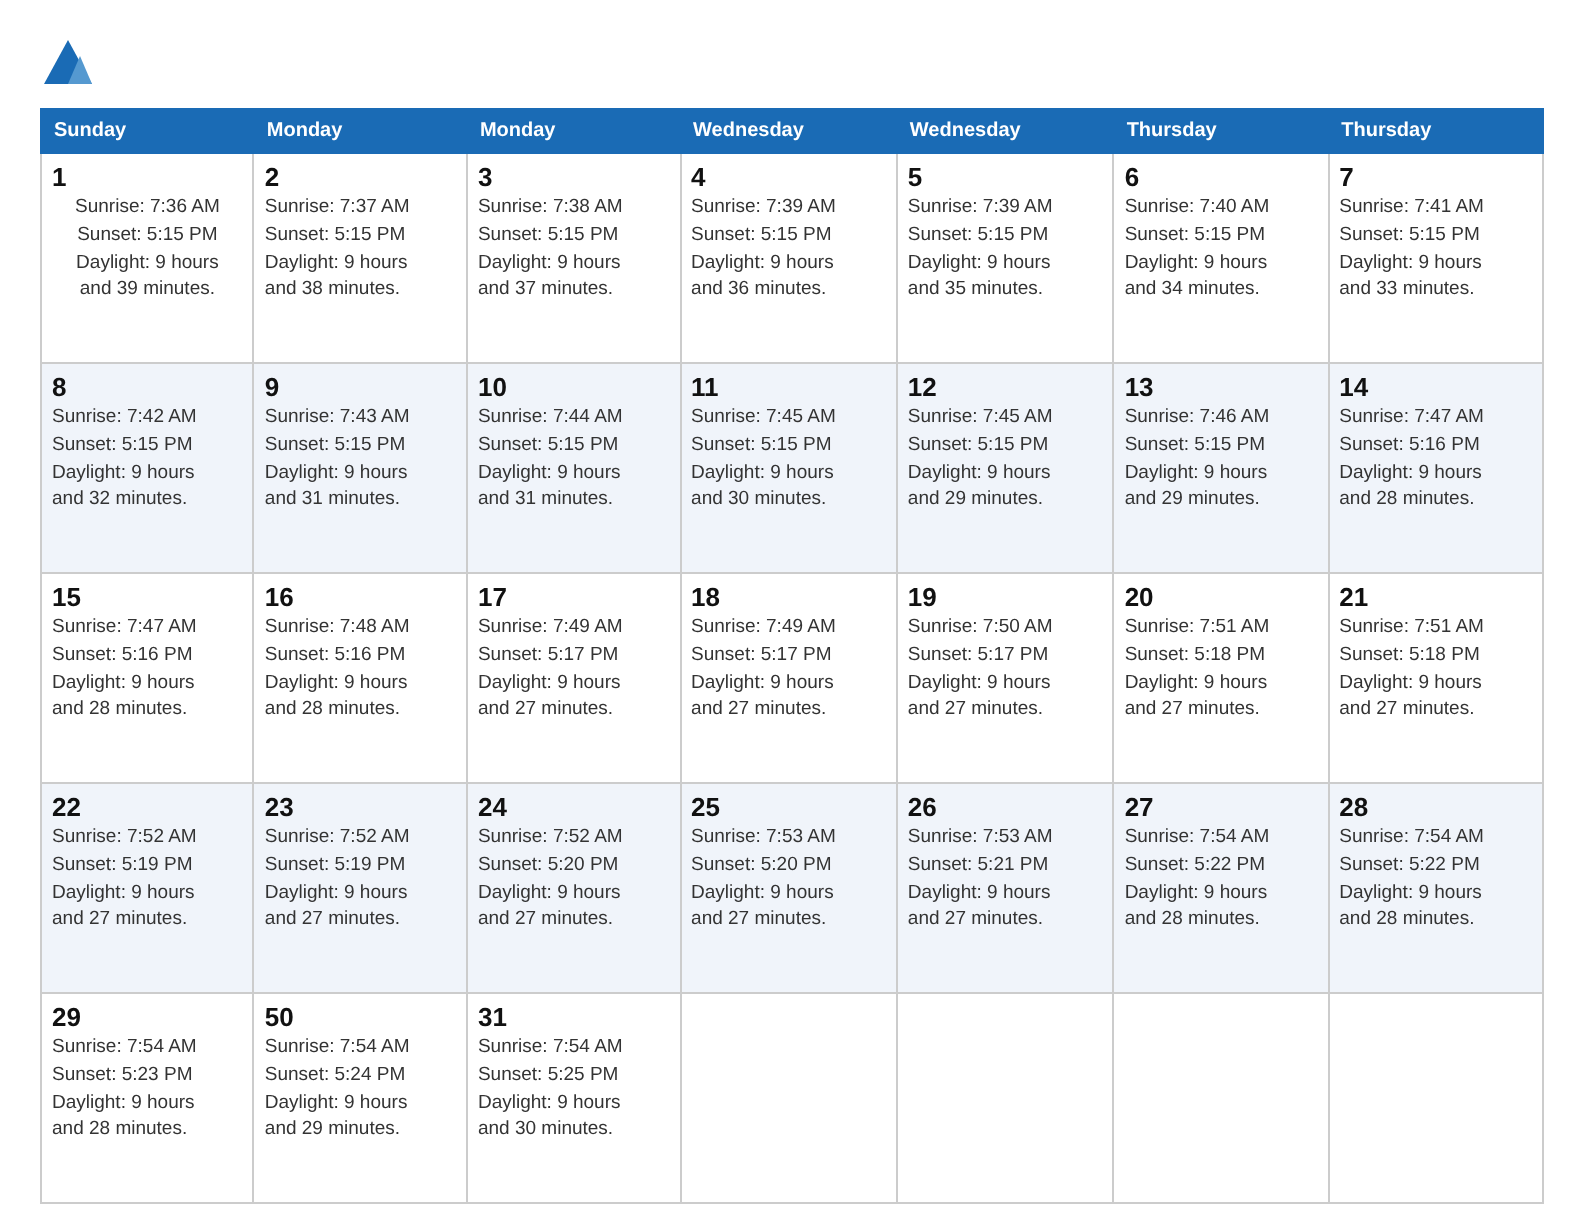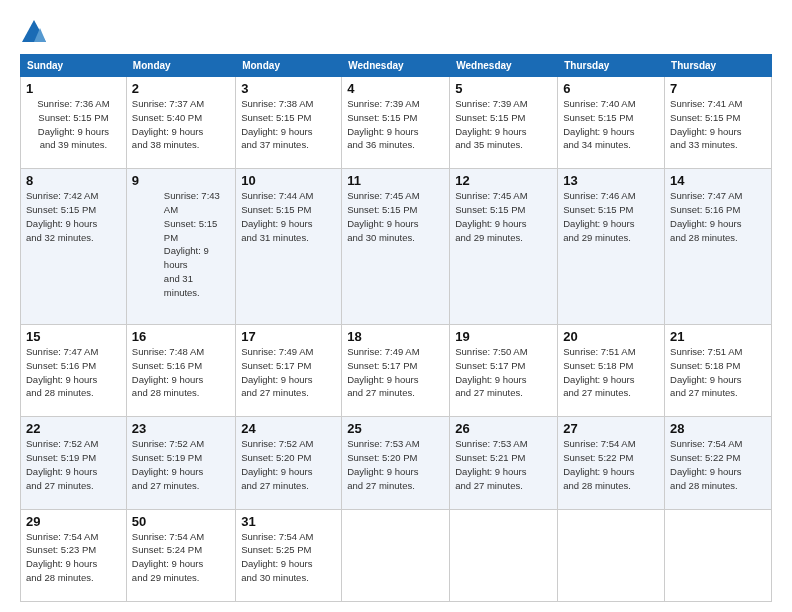--- a/index.html
+++ b/index.html
@@ -139,21 +139,21 @@
           <td>
             <span class="day-num">1</span>
             <div class="day-content" style="white-space: pre-line; text-align: center;">Sunrise: 7:36 AM
 Sunset: 5:15 PM
 Daylight: 9 hours
 and 39 minutes.</div>
           </td>
           <td>
             <span class="day-num">2</span>
             <div class="day-content" style="white-space: pre-line;">Sunrise: 7:37 AM
-Sunset: 5:40 PM
+Sunset: 5:15 PM
 Daylight: 9 hours
 and 38 minutes.</div>
           </td>
           <td>
             <span class="day-num">3</span>
             <div class="day-content" style="white-space: pre-line;">Sunrise: 7:38 AM
 Sunset: 5:15 PM
 Daylight: 9 hours
 and 37 minutes.</div>
           </td>
@@ -189,21 +189,21 @@
         <tr>
           <td>
             <span class="day-num">8</span>
             <div class="day-content" style="white-space: pre-line;">Sunrise: 7:42 AM
 Sunset: 5:15 PM
 Daylight: 9 hours
 and 32 minutes.</div>
           </td>
           <td>
             <span class="day-num">9</span>
-            <div class="day-content" style="white-space: pre-line; margin-left: 32px;">Sunrise: 7:43 AM
+            <div class="day-content" style="white-space: pre-line;">Sunrise: 7:43 AM
 Sunset: 5:15 PM
 Daylight: 9 hours
 and 31 minutes.</div>
           </td>
           <td>
             <span class="day-num">10</span>
             <div class="day-content" style="white-space: pre-line;">Sunrise: 7:44 AM
 Sunset: 5:15 PM
 Daylight: 9 hours
 and 31 minutes.</div>

